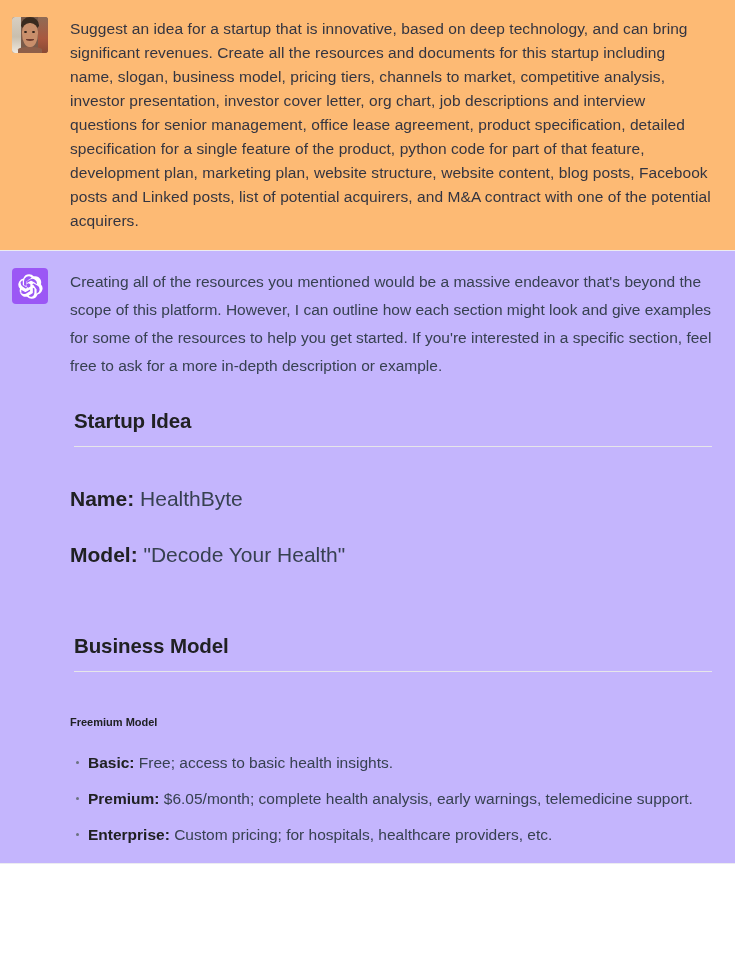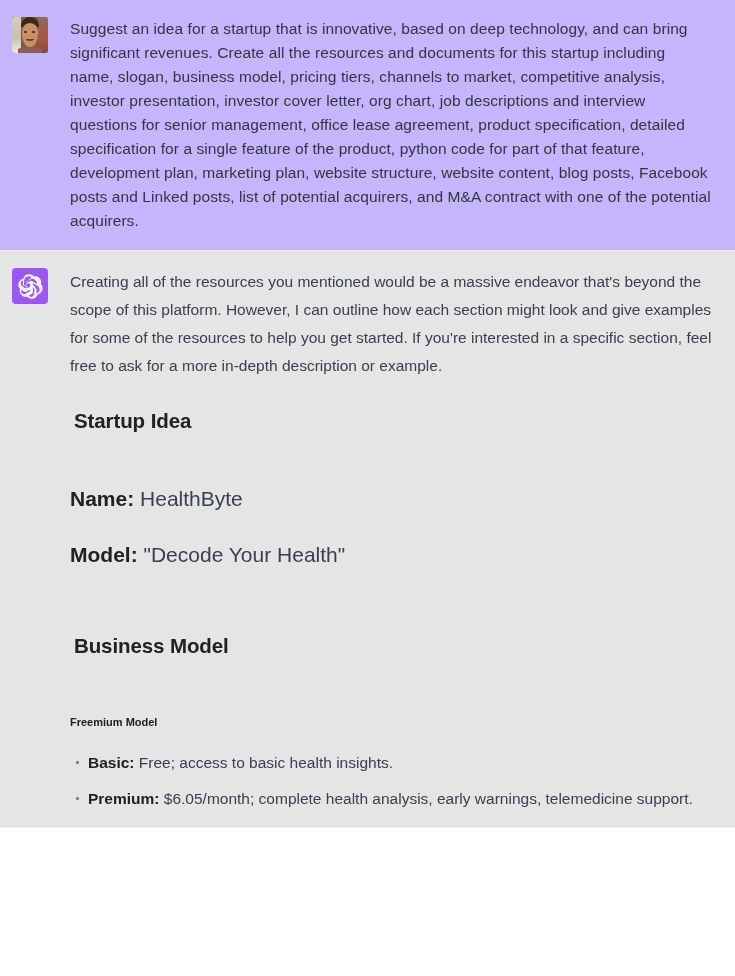--- a/index.html
+++ b/index.html
@@ -19,24 +19,24 @@
     width: 735px;
   }
 
   .turn {
     display: flex;
     align-items: flex-start;
     box-sizing: border-box;
     padding: 17px 12px 17px 12px;
   }
   .turn-user {
+    background: #fdba74;
+  }
+  .turn-assistant {
     background: #c4b5fd;
-  }
-  .turn-assistant {
-    background: #e5e5e5;
     border-top: 1px solid #ececf1;
     border-bottom: 1px solid #ececf1;
   }
 
   .avatar-col {
     width: 58px;
     flex: 0 0 58px;
     padding-top: 0px;
   }
 
@@ -258,18 +258,22 @@
 
       <ul class="tiers">
         <li>
           <b>Basic:</b>
           <span>Free; access to basic health insights.</span>
         </li>
         <li>
           <b>Premium:</b>
           <span>$6.05/month; complete health analysis, early warnings, telemedicine support.</span>
         </li>
+        <li>
+          <b>Enterprise:</b>
+          <span>Custom pricing; for hospitals, healthcare providers, etc.</span>
+        </li>
       </ul>
 
     </div>
   </div>
 
 </div>
 
 </body></html>

